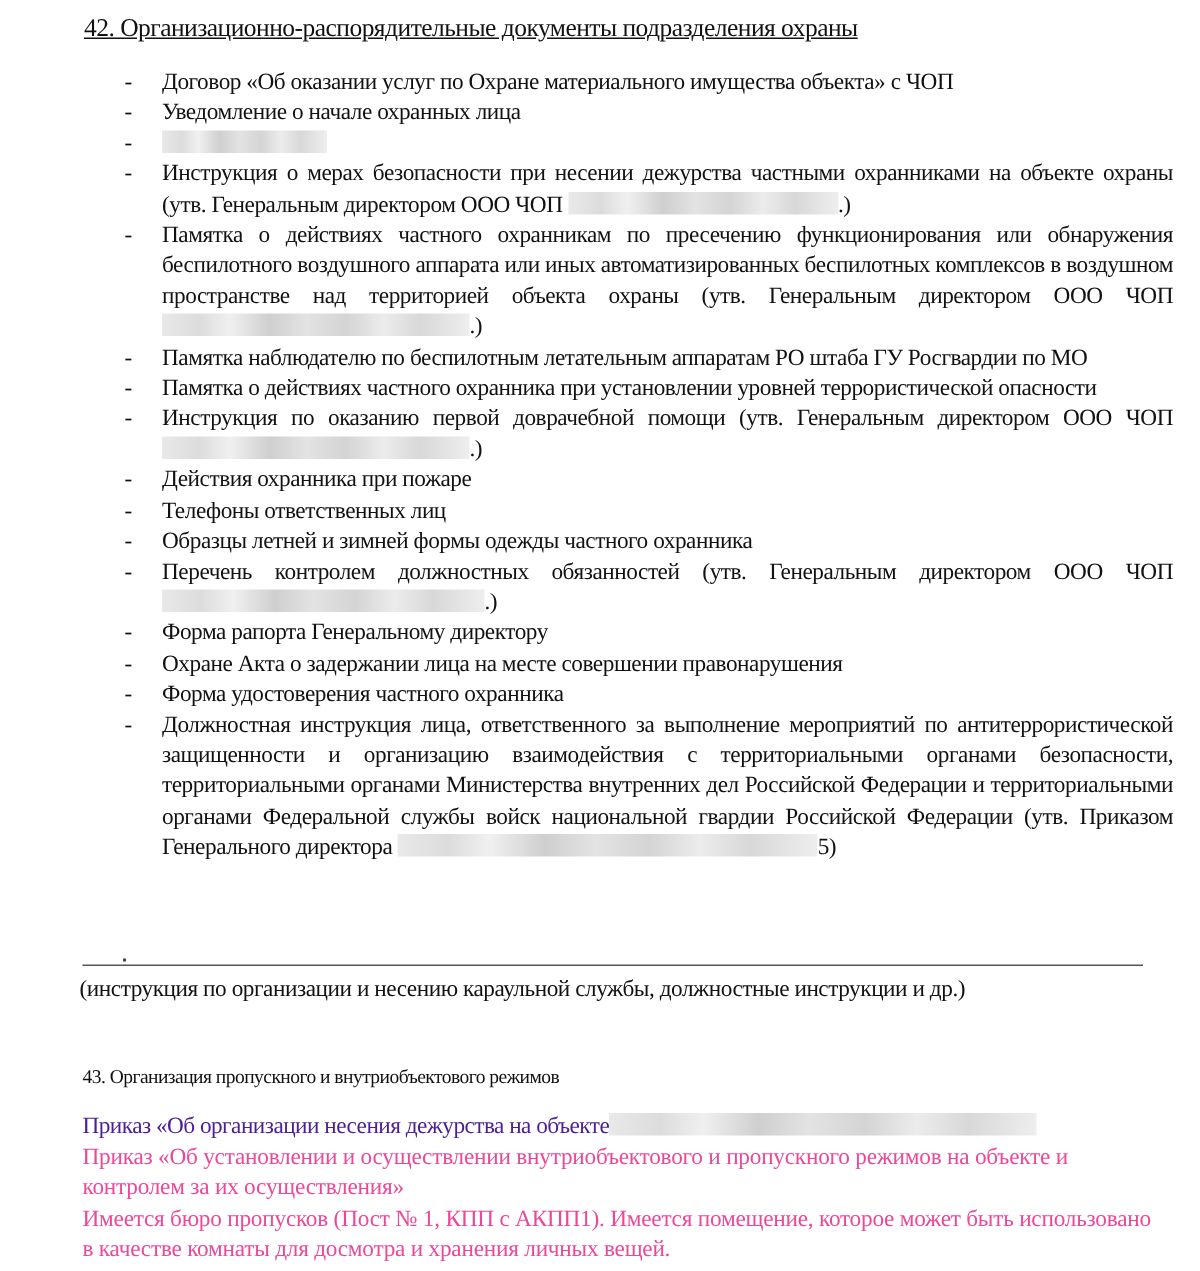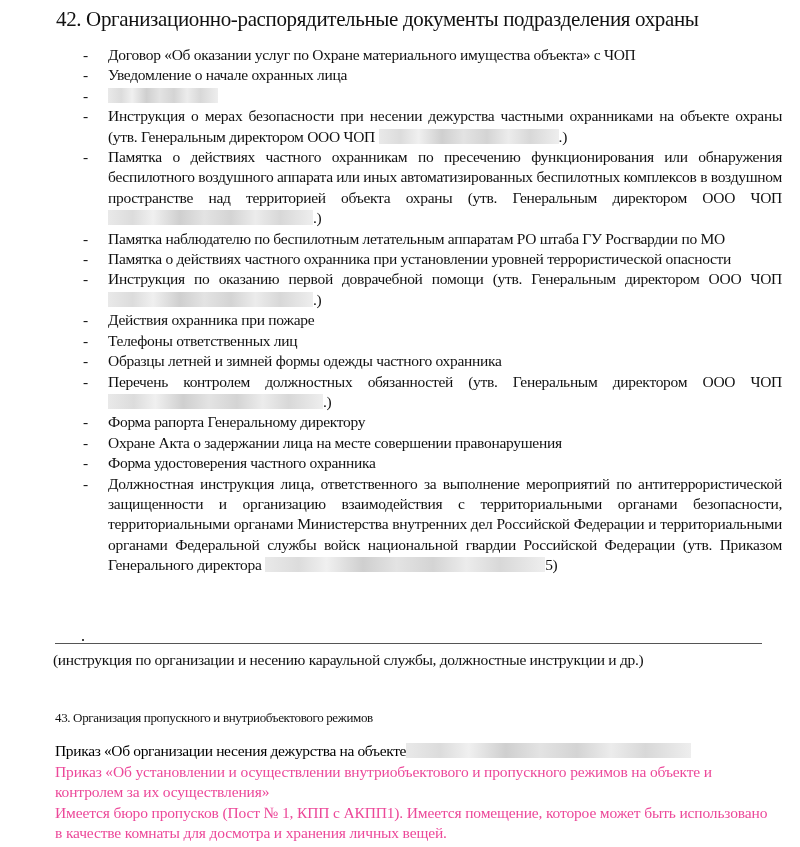--- a/index.html
+++ b/index.html
@@ -4,22 +4,23 @@
 <style>
   html, body { margin: 0; padding: 0; background: #ffffff; }
   body {
     width: 800px; height: 847px; overflow: hidden; position: relative;
     font-family: "Liberation Serif", "DejaVu Serif", serif;
     color: #111;
   }
   .page { position: absolute; left: 0; top: 0; width: 800px; height: 847px; }
   .sec-title {
     position: absolute; left: 56px; top: 9px;
-    font-size: 21px; line-height: 20px; letter-spacing: -0.35px;
+    font-size: 17px; line-height: 20px; letter-spacing: -0.35px;
     white-space: nowrap;
+    text-decoration: underline;
   }
   .list {
     position: absolute; left: 80px; top: 45px; width: 702px;
     margin: 0; padding: 0; list-style: none;
     font-size: 15.5px; line-height: 20.4px; letter-spacing: -0.3px;
   }
   .list li {
     position: relative; padding-left: 28px; text-align: justify;
   }
   .list li .dash {
@@ -40,21 +41,21 @@
   }
   .sec43-title {
     position: absolute; left: 55px; top: 708px;
     font-size: 13px; line-height: 20px; letter-spacing: -0.35px; white-space: nowrap;
   }
   .sec43-body {
     position: absolute; left: 55px; top: 741px; width: 720px;
     font-size: 15.5px; line-height: 20.6px;
   }
   .sec43-body p { margin: 0; }
-  .sec43-body .first { letter-spacing: -0.35px; color: #000000; }
+  .sec43-body .first { letter-spacing: -0.35px; color: #4c1d95; }
   .sec43-body .grey { color: #ec4899; letter-spacing: -0.15px; }
 </style>
 </head>
 <body>
 
 <div class="page">
   <div class="sec-title">42. Организационно-распорядительные документы подразделения охраны</div>
 
   <ul class="list">
     <li><span class="dash">-</span><span>Договор «Об оказании услуг по Охране материального имущества объекта» с ЧОП</span></li>

